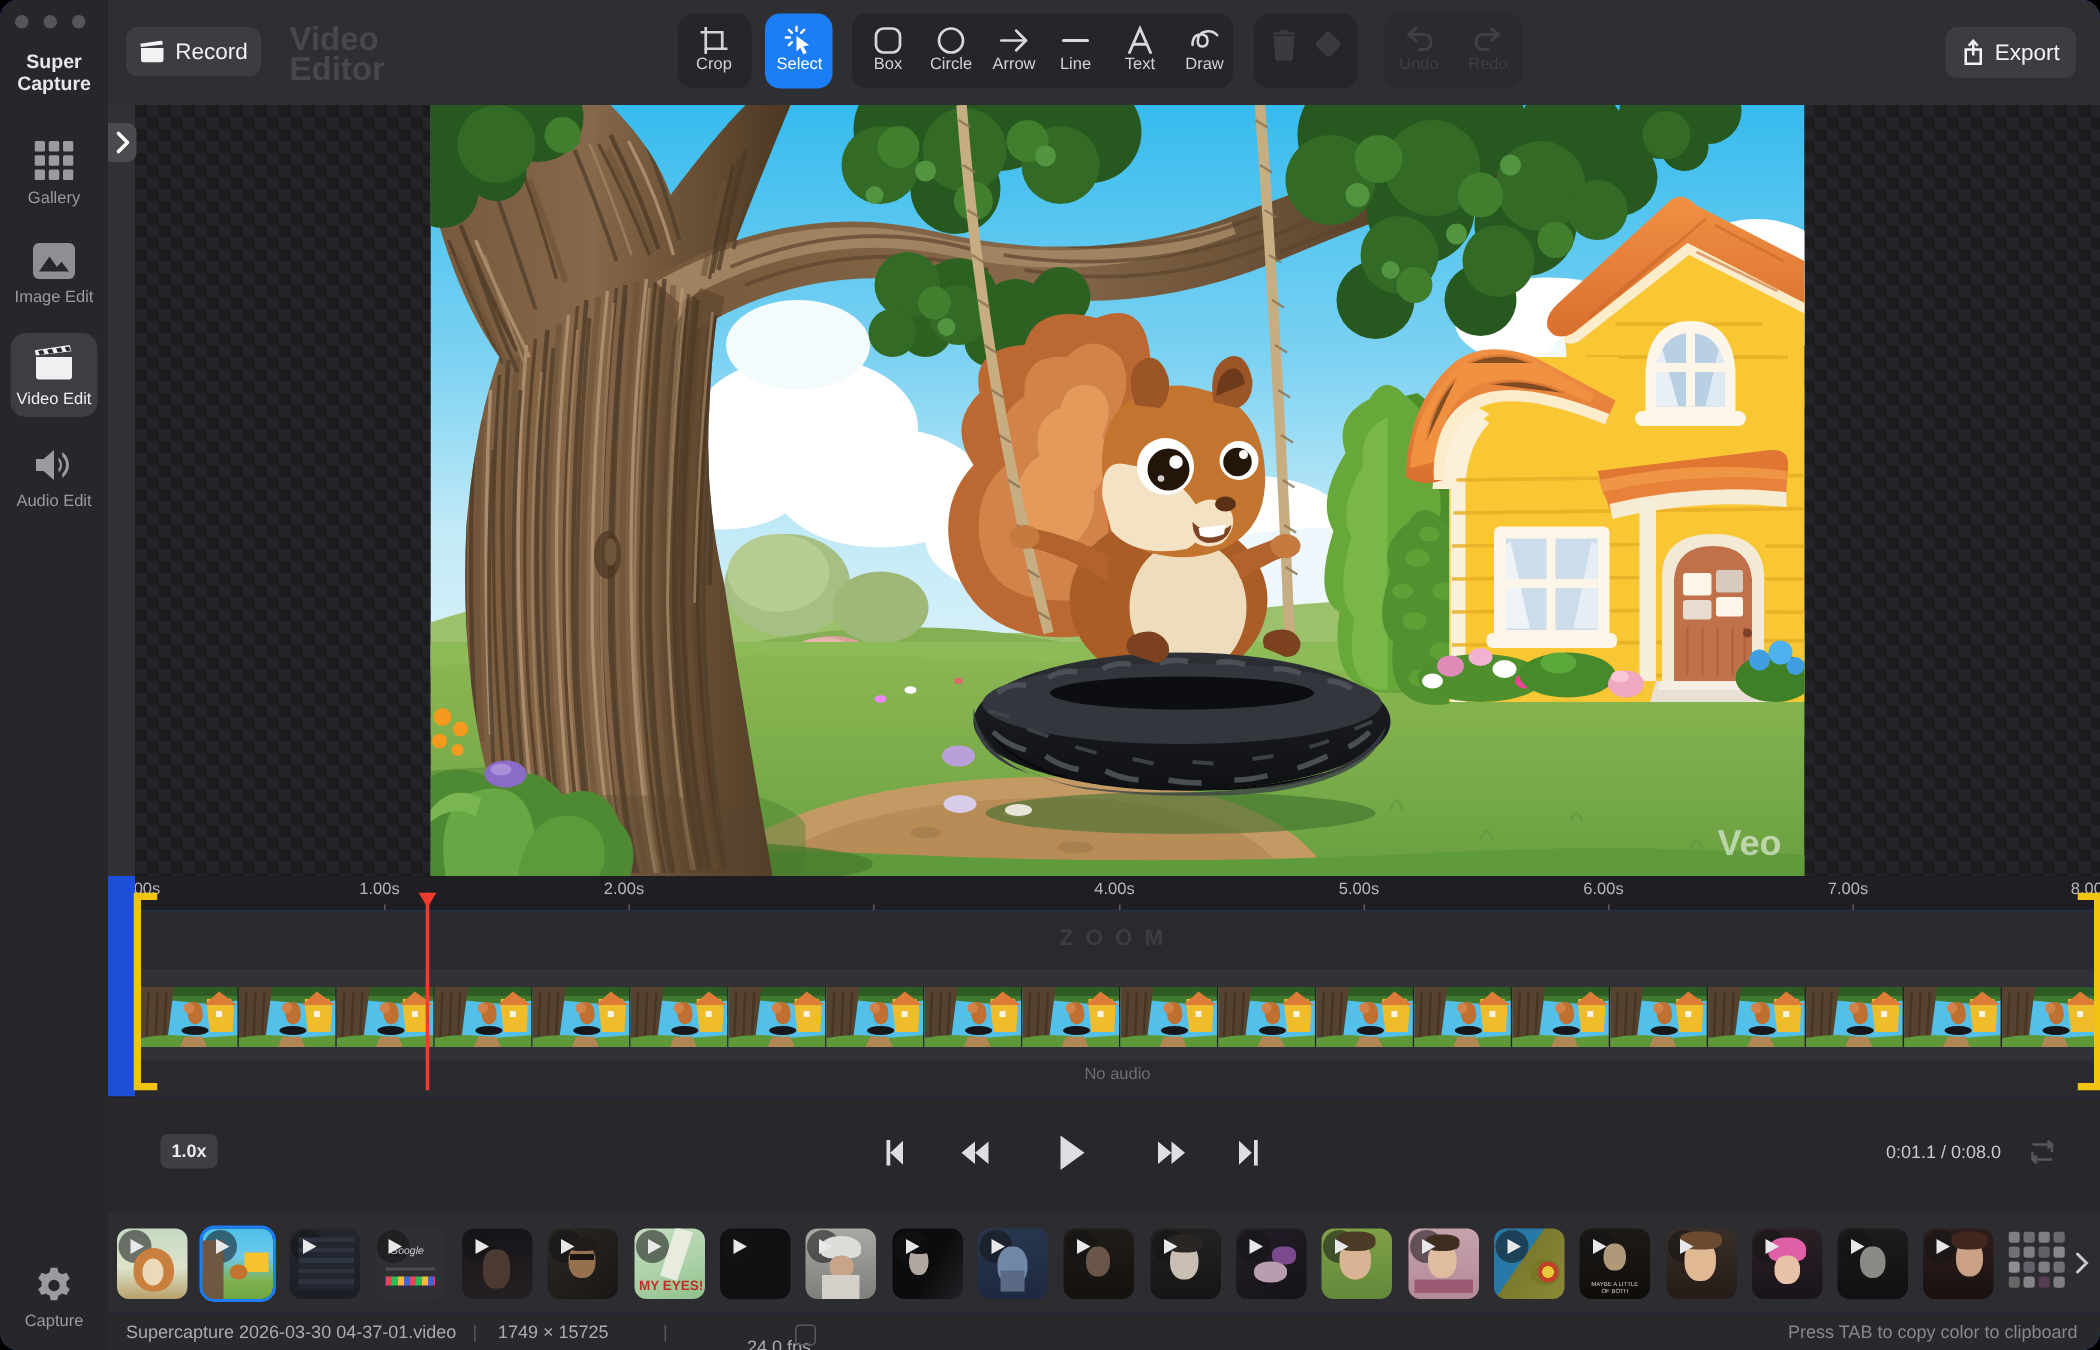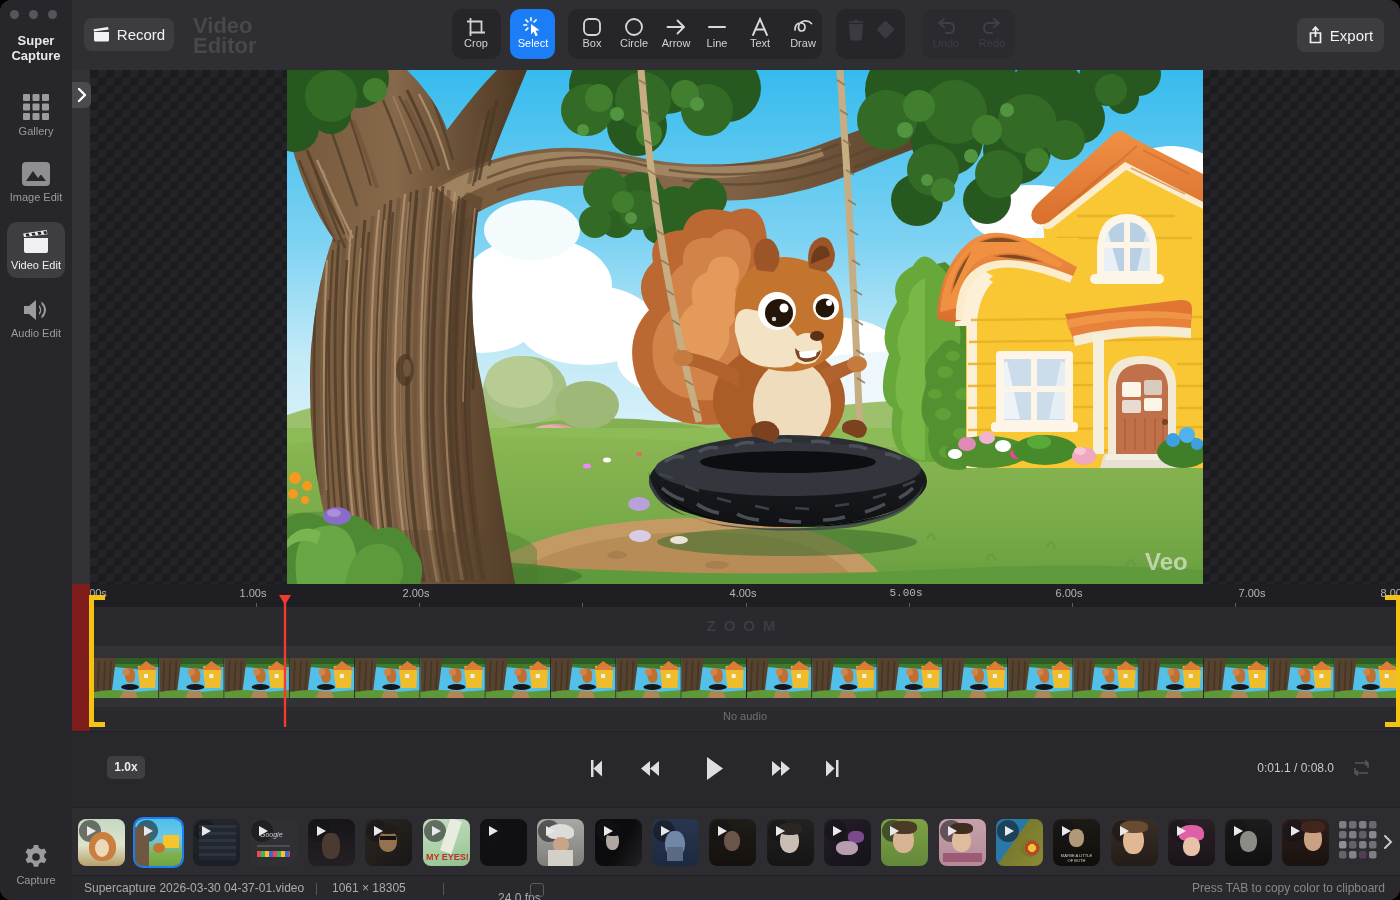--- a/index.html
+++ b/index.html
@@ -1,18 +1,18 @@
 <!DOCTYPE html>
 <html><head>
 <meta charset="utf-8">
 <style>
 * { margin:0; padding:0; box-sizing:border-box; }
 html,body { width:1400px; height:900px; background:#000; overflow:hidden; }
 body { font-family:"Liberation Sans", sans-serif; }
-#win { position:absolute; left:0; top:0; width:1400px; height:900px; background:#7f1d1d; border-radius:12px; overflow:hidden; }
+#win { position:absolute; left:0; top:0; width:1400px; height:900px; background:#1d4ed8; border-radius:12px; overflow:hidden; }
 
 #sidebar { position:absolute; left:0; top:0; width:72px; height:900px; background:#27272b; z-index:5; }
 .tl { position:absolute; top:10px; width:9px; height:9px; border-radius:50%; background:#55555b; }
 #appname { position:absolute; top:33px; left:0; width:72px; text-align:center; color:#e8e8ea; font-size:13px; font-weight:bold; line-height:15px; }
 .navitem { position:absolute; left:0; width:72px; text-align:center; color:#9b9b9f; font-size:11px; }
 .navitem .lbl { display:block; margin-top:3px; }
 .navsel { position:absolute; left:7px; width:58px; height:56px; background:#3d3d42; border-radius:10px; }
 
 #topbar { position:absolute; left:72px; top:0; width:1328px; height:70px; background:#2e2e33; }
 .btn { position:absolute; background:#3c3c41; border-radius:8px; color:#f2f2f4; font-size:15px; display:flex; align-items:center; justify-content:center; gap:7px; }
@@ -719,23 +719,23 @@
         </svg>
     </div>
   </div>
 
   <div id="ruler">
     <div class="rlab" style="left:8px;">00s</div>
     <div class="rlab" style="left:163px;">1.00s</div>
     <div class="rlab" style="left:326px;">2.00s</div>
     <div class="rlab" style="left:489px;margin-top:19px;">3.00s</div>
     <div class="rlab" style="left:653px;">4.00s</div>
-    <div class="rlab" style="left:816px;font-family:Liberation Mono, monospace;">5.00s</div>
+    <div class="rlab" style="left:816px;">5.00s</div>
     <div class="rlab" style="left:979px;">6.00s</div>
-    <div class="rlab" style="left:1142px;margin-left:20px;">7.00s</div>
+    <div class="rlab" style="left:1142px;">7.00s</div>
     <div class="rlab" style="left:1304px;">8.00s</div>
     <div class="rtick" style="left:166px;"></div>
     <div class="rtick" style="left:329px;"></div>
     <div class="rtick" style="left:492px;"></div>
     <div class="rtick" style="left:656px;"></div>
     <div class="rtick" style="left:819px;"></div>
     <div class="rtick" style="left:982px;"></div>
     <div class="rtick" style="left:1145px;"></div>
   </div>
 
@@ -925,19 +925,19 @@
         </g>
     </svg>
     <svg style="position:absolute; left:1310px; top:26px;" width="12" height="16" viewBox="0 0 12 16">
         <path d="M3 2 L9 8 L3 14" fill="none" stroke="#c8c8cc" stroke-width="2" stroke-linecap="round"></path>
       </svg>
   </div>
 
   <div id="statusbar">
     <span style="position:absolute; left:12px; top:5px;text-align:center;">Supercapture 2026-03-30 04-37-01.video</span>
     <span style="position:absolute; left:243px; top:5px; color:#5a5a5e;">|</span>
-    <span style="position:absolute; left:260px; top:5px;">1061 × 18305</span>
+    <span style="position:absolute; left:260px; top:5px;">1749 × 15725</span>
     <span style="position:absolute; left:370px; top:5px; color:#5a5a5e;">|</span>
     <span style="position:absolute; left:386px; top:15px;margin-left:40px;">24.0 fps</span>
     <span style="position:absolute; left:458px; top:7px; width:14px; height:14px; border:1.5px solid #5a5a5e; border-radius:3px;"></span>
     <span style="position:absolute; right:15px; top:5px; color:#88888c;">Press TAB to copy color to clipboard</span>
   </div>
 </div>
 
 </body></html>

